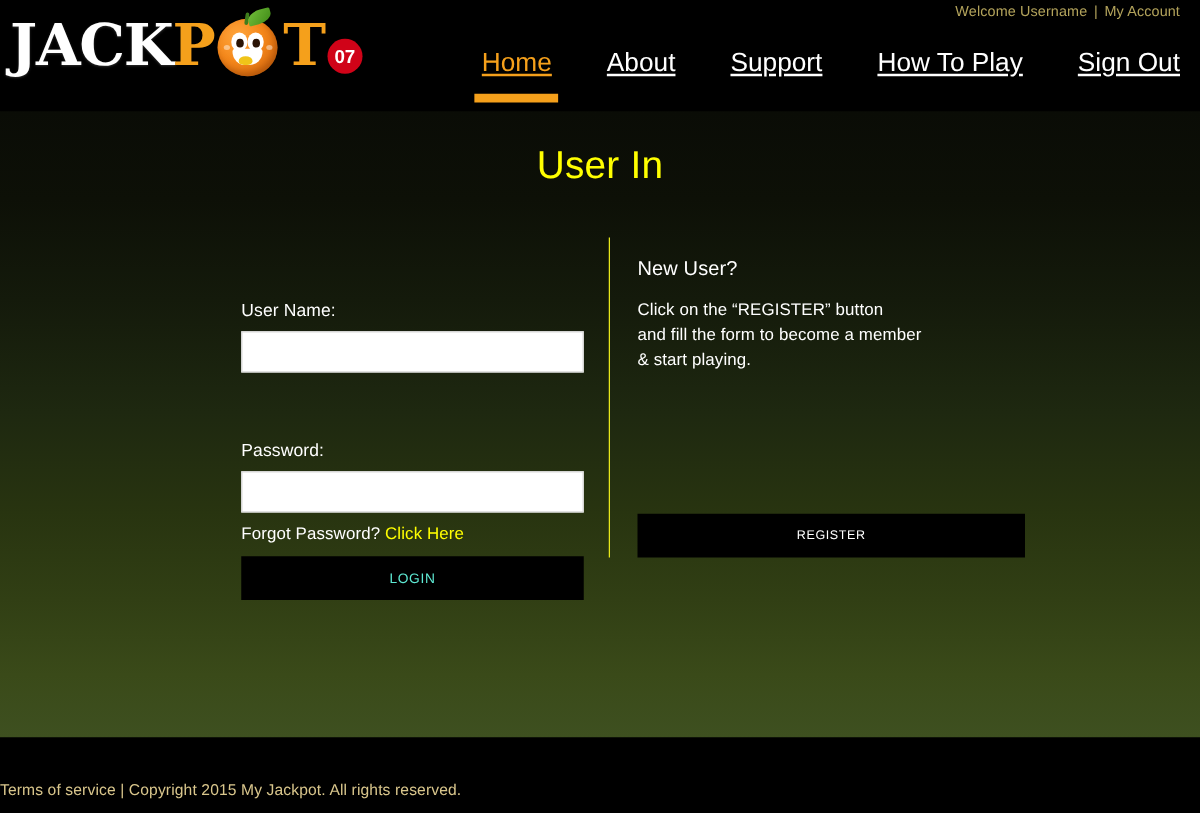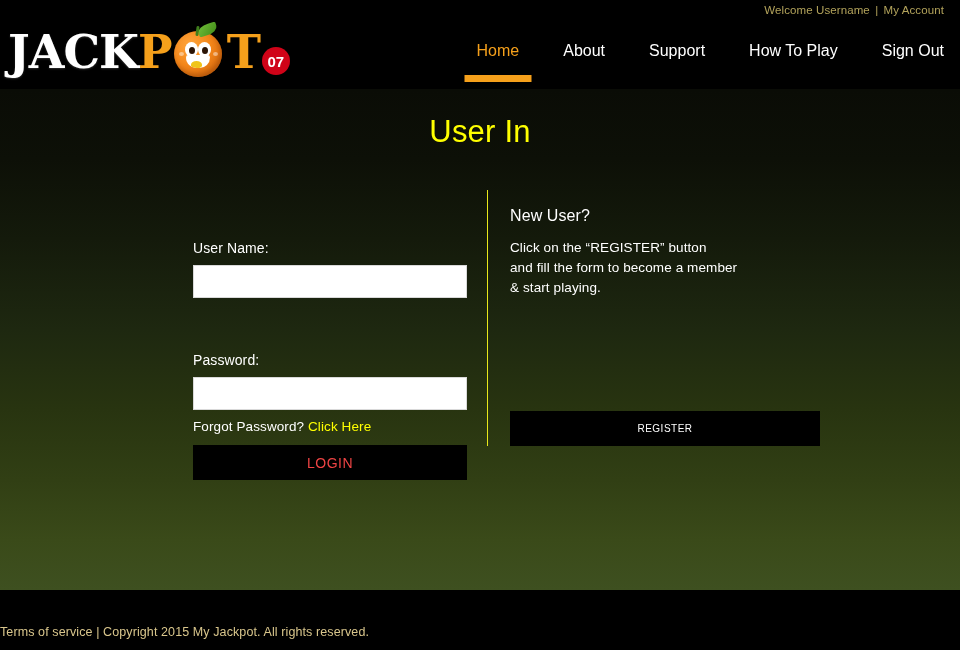--- a/index.html
+++ b/index.html
@@ -26,21 +26,21 @@
     left: 0; top: 0;
     width: 960px; height: 89px;
     background: #000000;
   }
 
   .logo {
     position: absolute;
     left: 8px; top: 10px;
     height: 68px;
     display: flex;
-    align-items: flex-end;
+    align-items: flex-start;
   }
   .logo-text {
     font-family: "DejaVu Serif", "Liberation Serif", serif;
     font-weight: bold;
     font-size: 46px;
     letter-spacing: -1px;
     line-height: 1;
     white-space: nowrap;
     display: flex;
     align-items: center;
@@ -152,26 +152,27 @@
   .welcome .sep { margin: 0 2px; }
 
   .nav {
     position: absolute;
     right: 14px; top: 40px;
     display: flex;
     align-items: flex-start;
   }
   .nav-item {
     position: relative;
-    font-size: 16px;
+    font-size: 21px;
     color: #ffffff;
     padding: 0 22px;
     line-height: 22px;
     white-space: nowrap;
     cursor: pointer;
+    text-decoration: underline;
   }
   .nav-item:last-child { padding-right: 2px; }
   .nav-item.active { color: #f5a01b; }
   .nav-item.active::after {
     content: "";
     position: absolute;
     left: 50%;
     transform: translateX(-50%);
     bottom: -20px;
     width: 67px; height: 7px;
@@ -248,23 +249,23 @@
     color: #ffff00;
     cursor: pointer;
   }
   .btn {
     display: block;
     width: 274px;
     height: 35px;
     margin-top: 11px;
     background: #000000;
     border: none;
-    color: #ef4444;
+    color: #5eead4;
     font-family: "Liberation Sans", sans-serif;
-    font-size: 14px;
+    font-size: 11px;
     letter-spacing: .5px;
     cursor: pointer;
   }
 
   
   .col-right {
     position: absolute;
     left: 510px; top: 118px;
     width: 274px;
     height: 239px;

